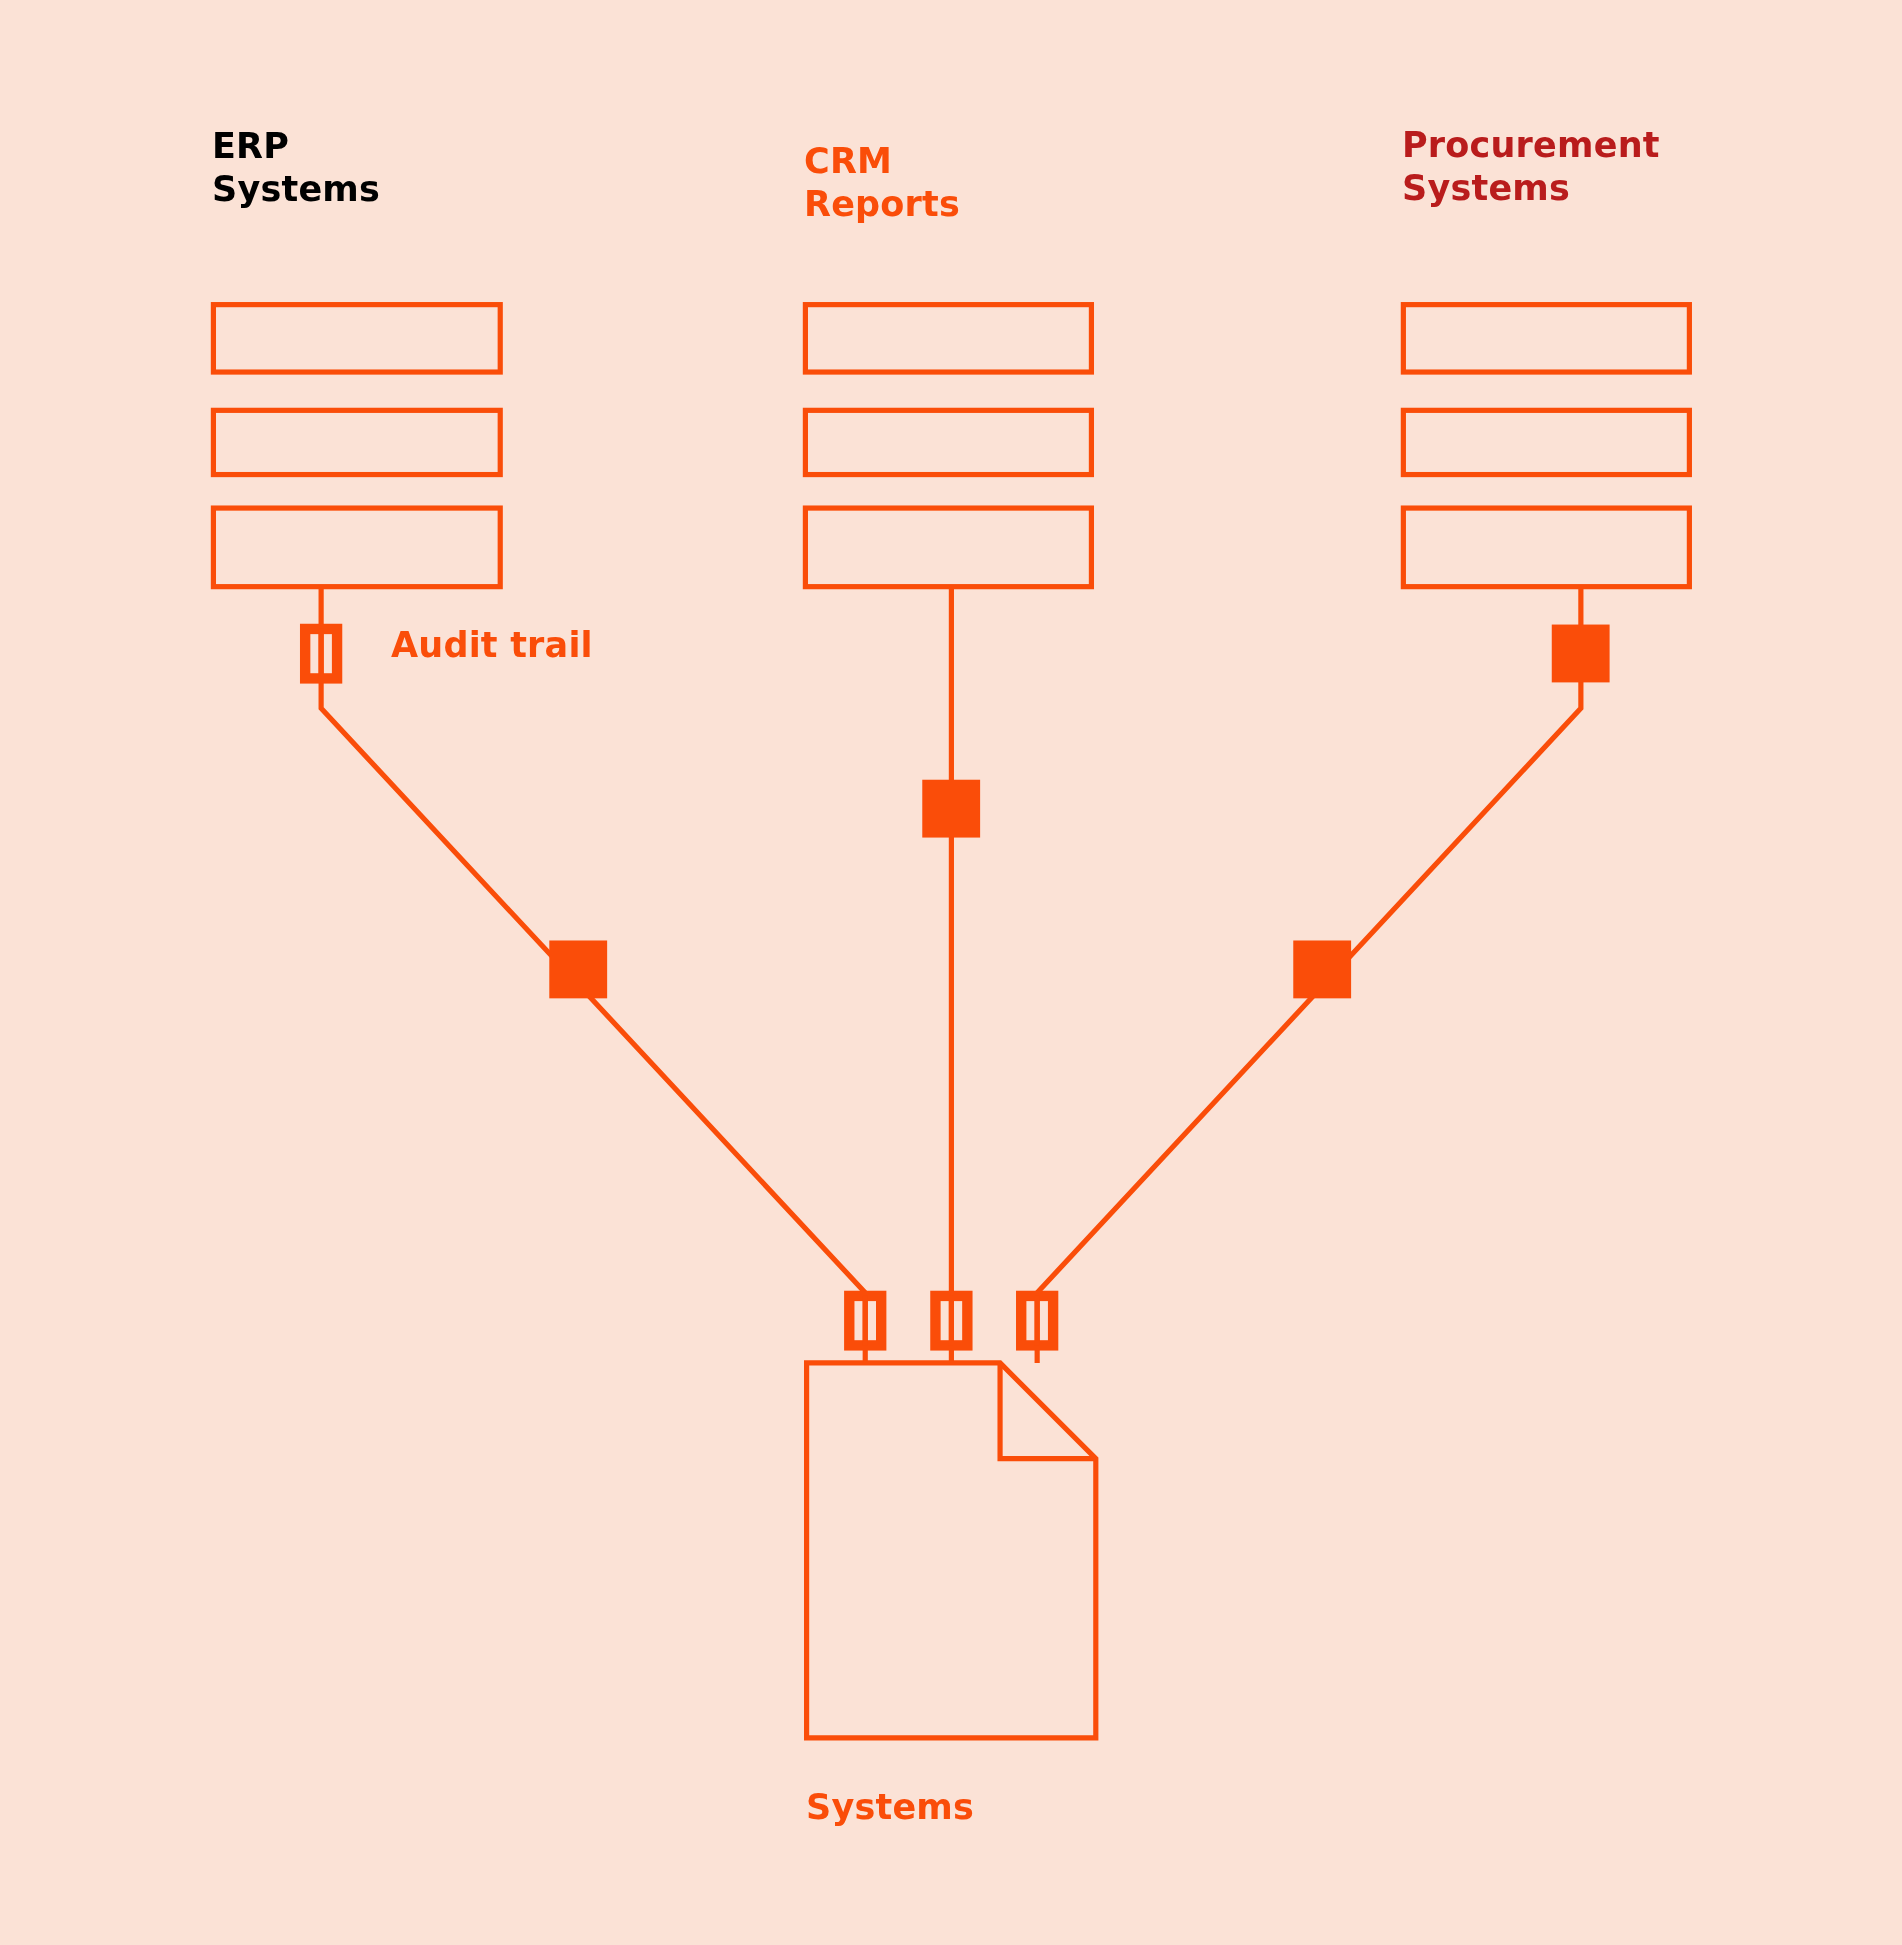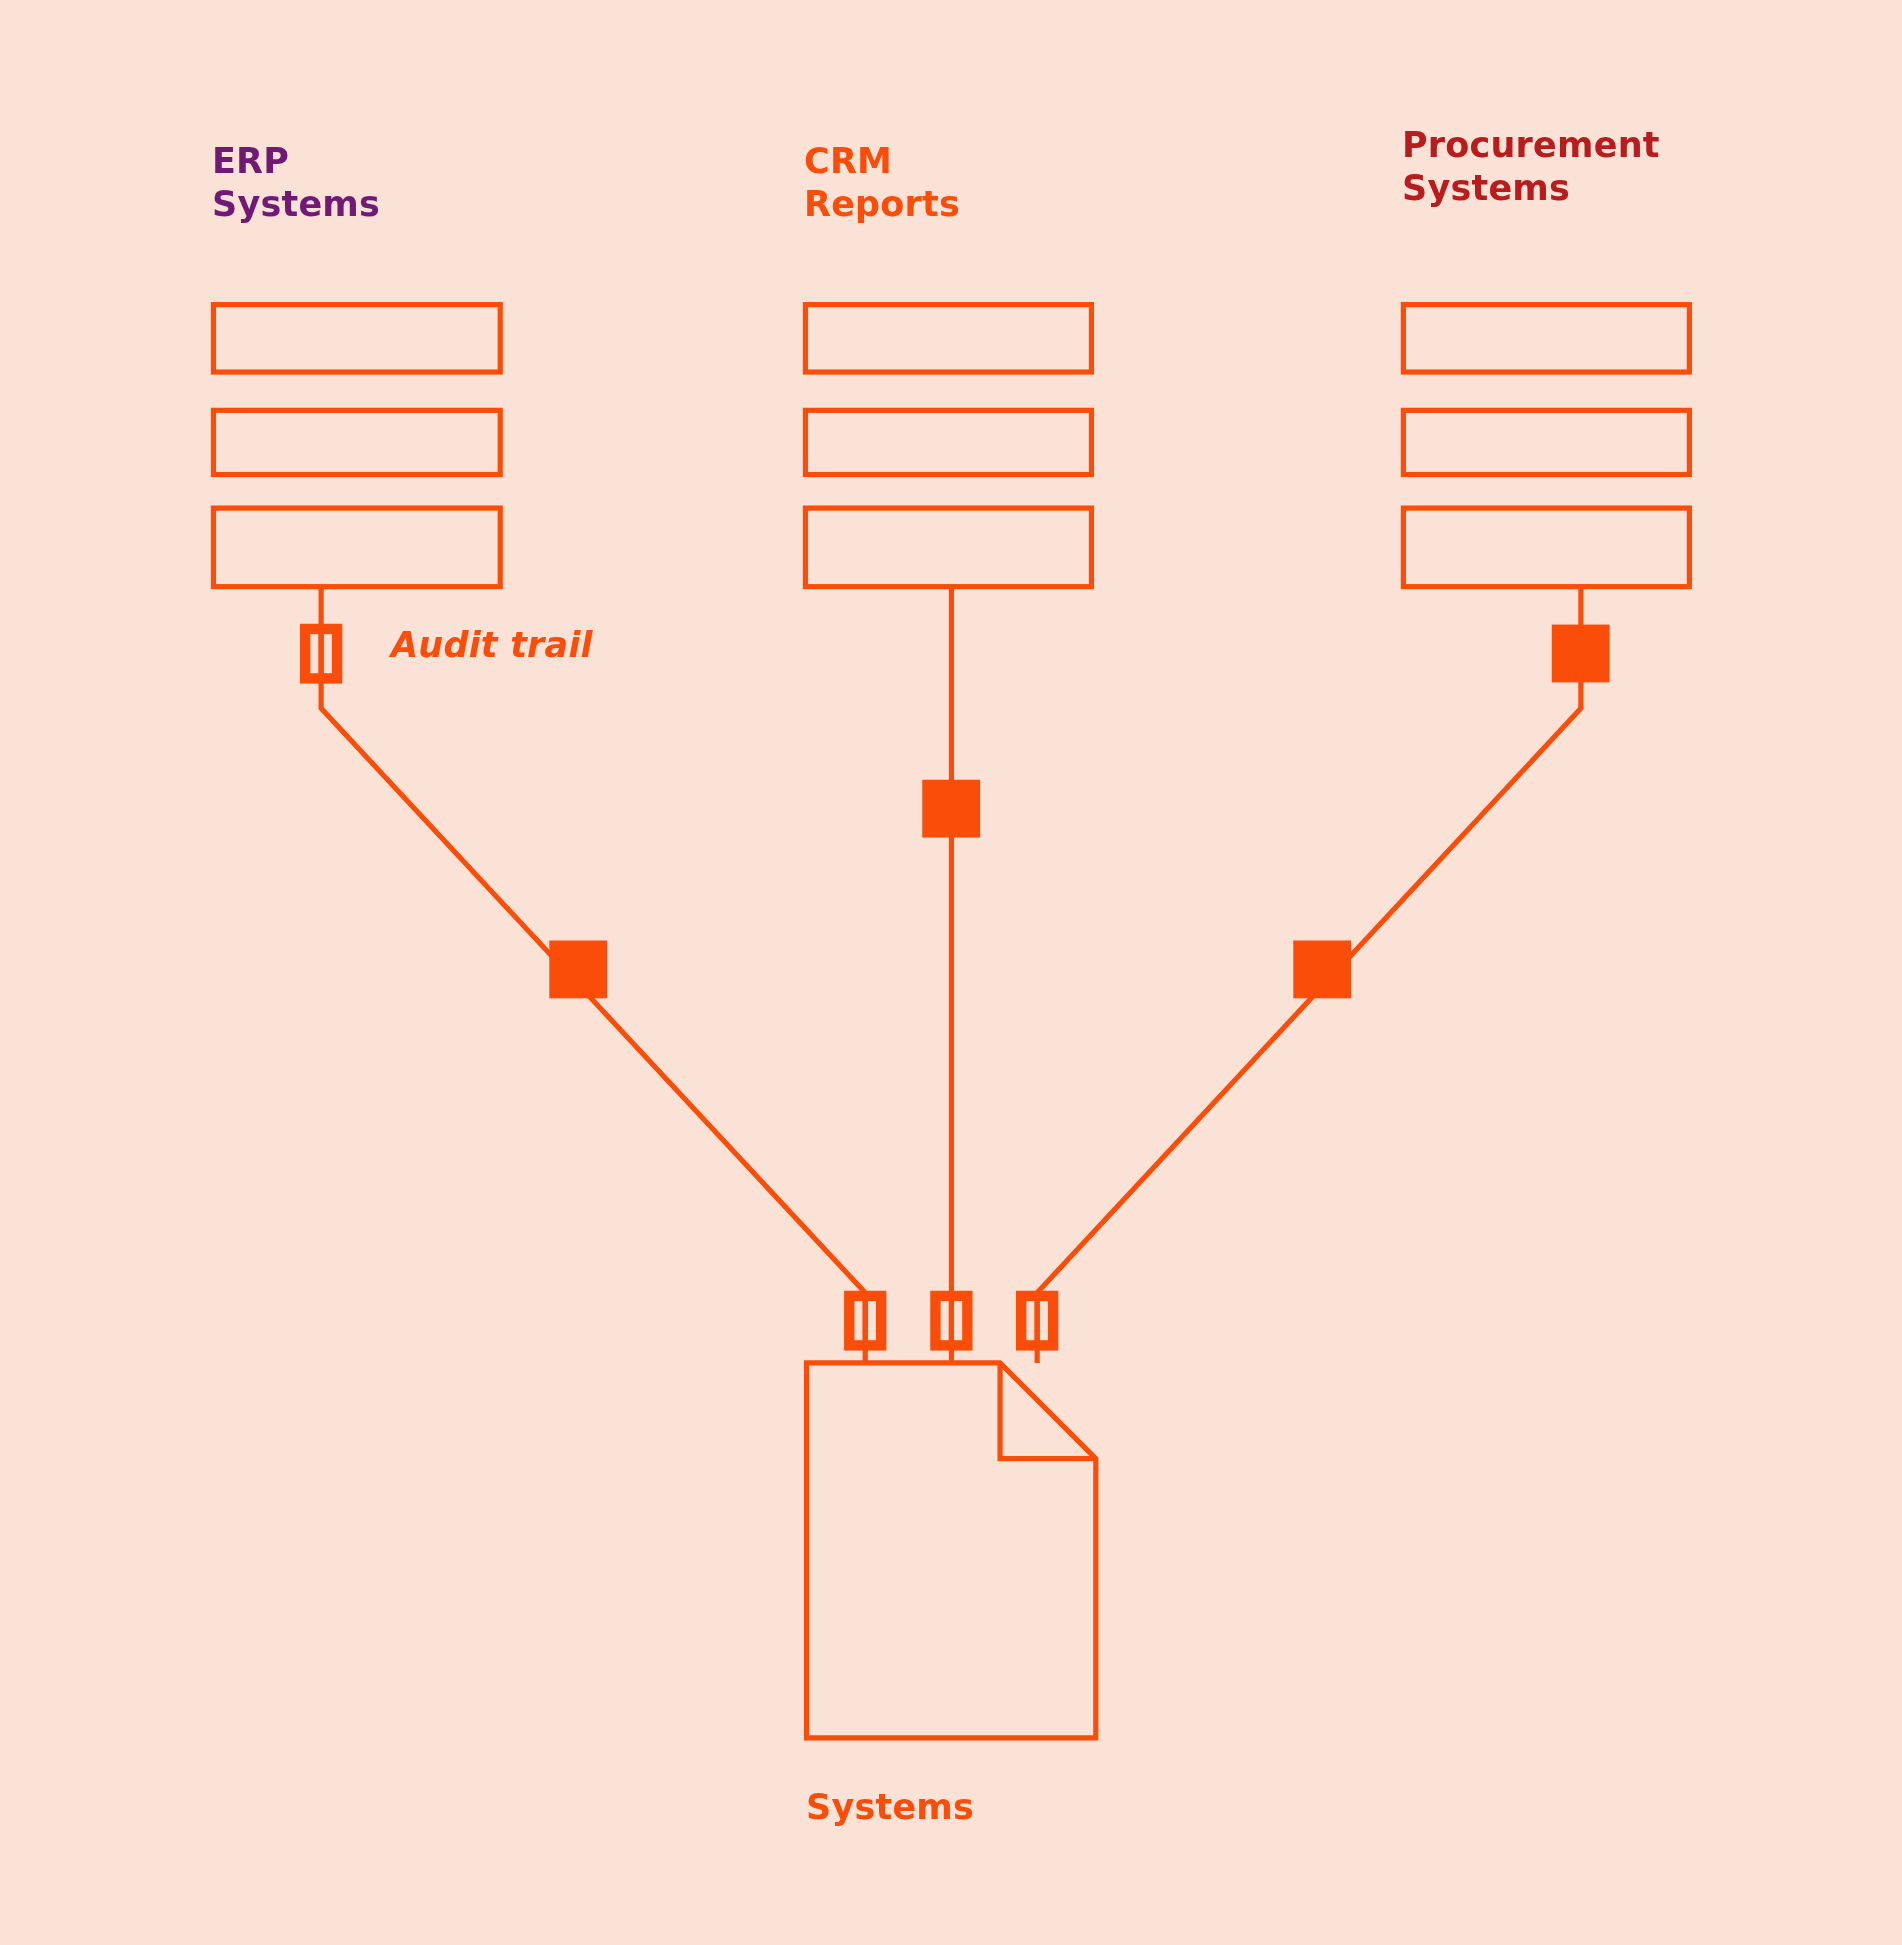--- a/index.html
+++ b/index.html
@@ -125,27 +125,27 @@
       </g>
     </g>
 
     <g>
       <path class="doc-shape" d="M 2022 3416 L 2507 3416 L 2747 3656 L 2747 4356 L 2022 4356 Z" style="stroke: rgb(250, 77, 9);"></path>
       <path class="doc-fold" d="M 2507 3416 L 2507 3656 L 2747 3656" style="stroke: rgb(250, 77, 9);"></path>
     </g>
 
   </svg>
 
-  <div class="col-label" style="left: 212px; top: 140px; color: #701a75;">ERP
+  <div class="col-label" style="left: 212px; top: 125px; color: #000000;">ERP
 Systems</div>
 
   <div class="col-label" style="left: 804px; top: 140px; color: rgb(250, 77, 9);">CRM
 Reports</div>
 
   <div class="col-label" style="left: 1402px; top: 124px; color: #b91c1c;">Procurement
 Systems</div>
 
-  <div class="node-label" style="left: 391px; top: 624px; color: rgb(250, 77, 9); font-style: italic;">Audit trail</div>
+  <div class="node-label" style="left: 391px; top: 624px; color: rgb(250, 77, 9);">Audit trail</div>
 
   <div class="node-label" style="left: 806px; top: 1786px; color: rgb(250, 77, 9);">Systems</div>
 
 </div>
 
 
 </body></html>

